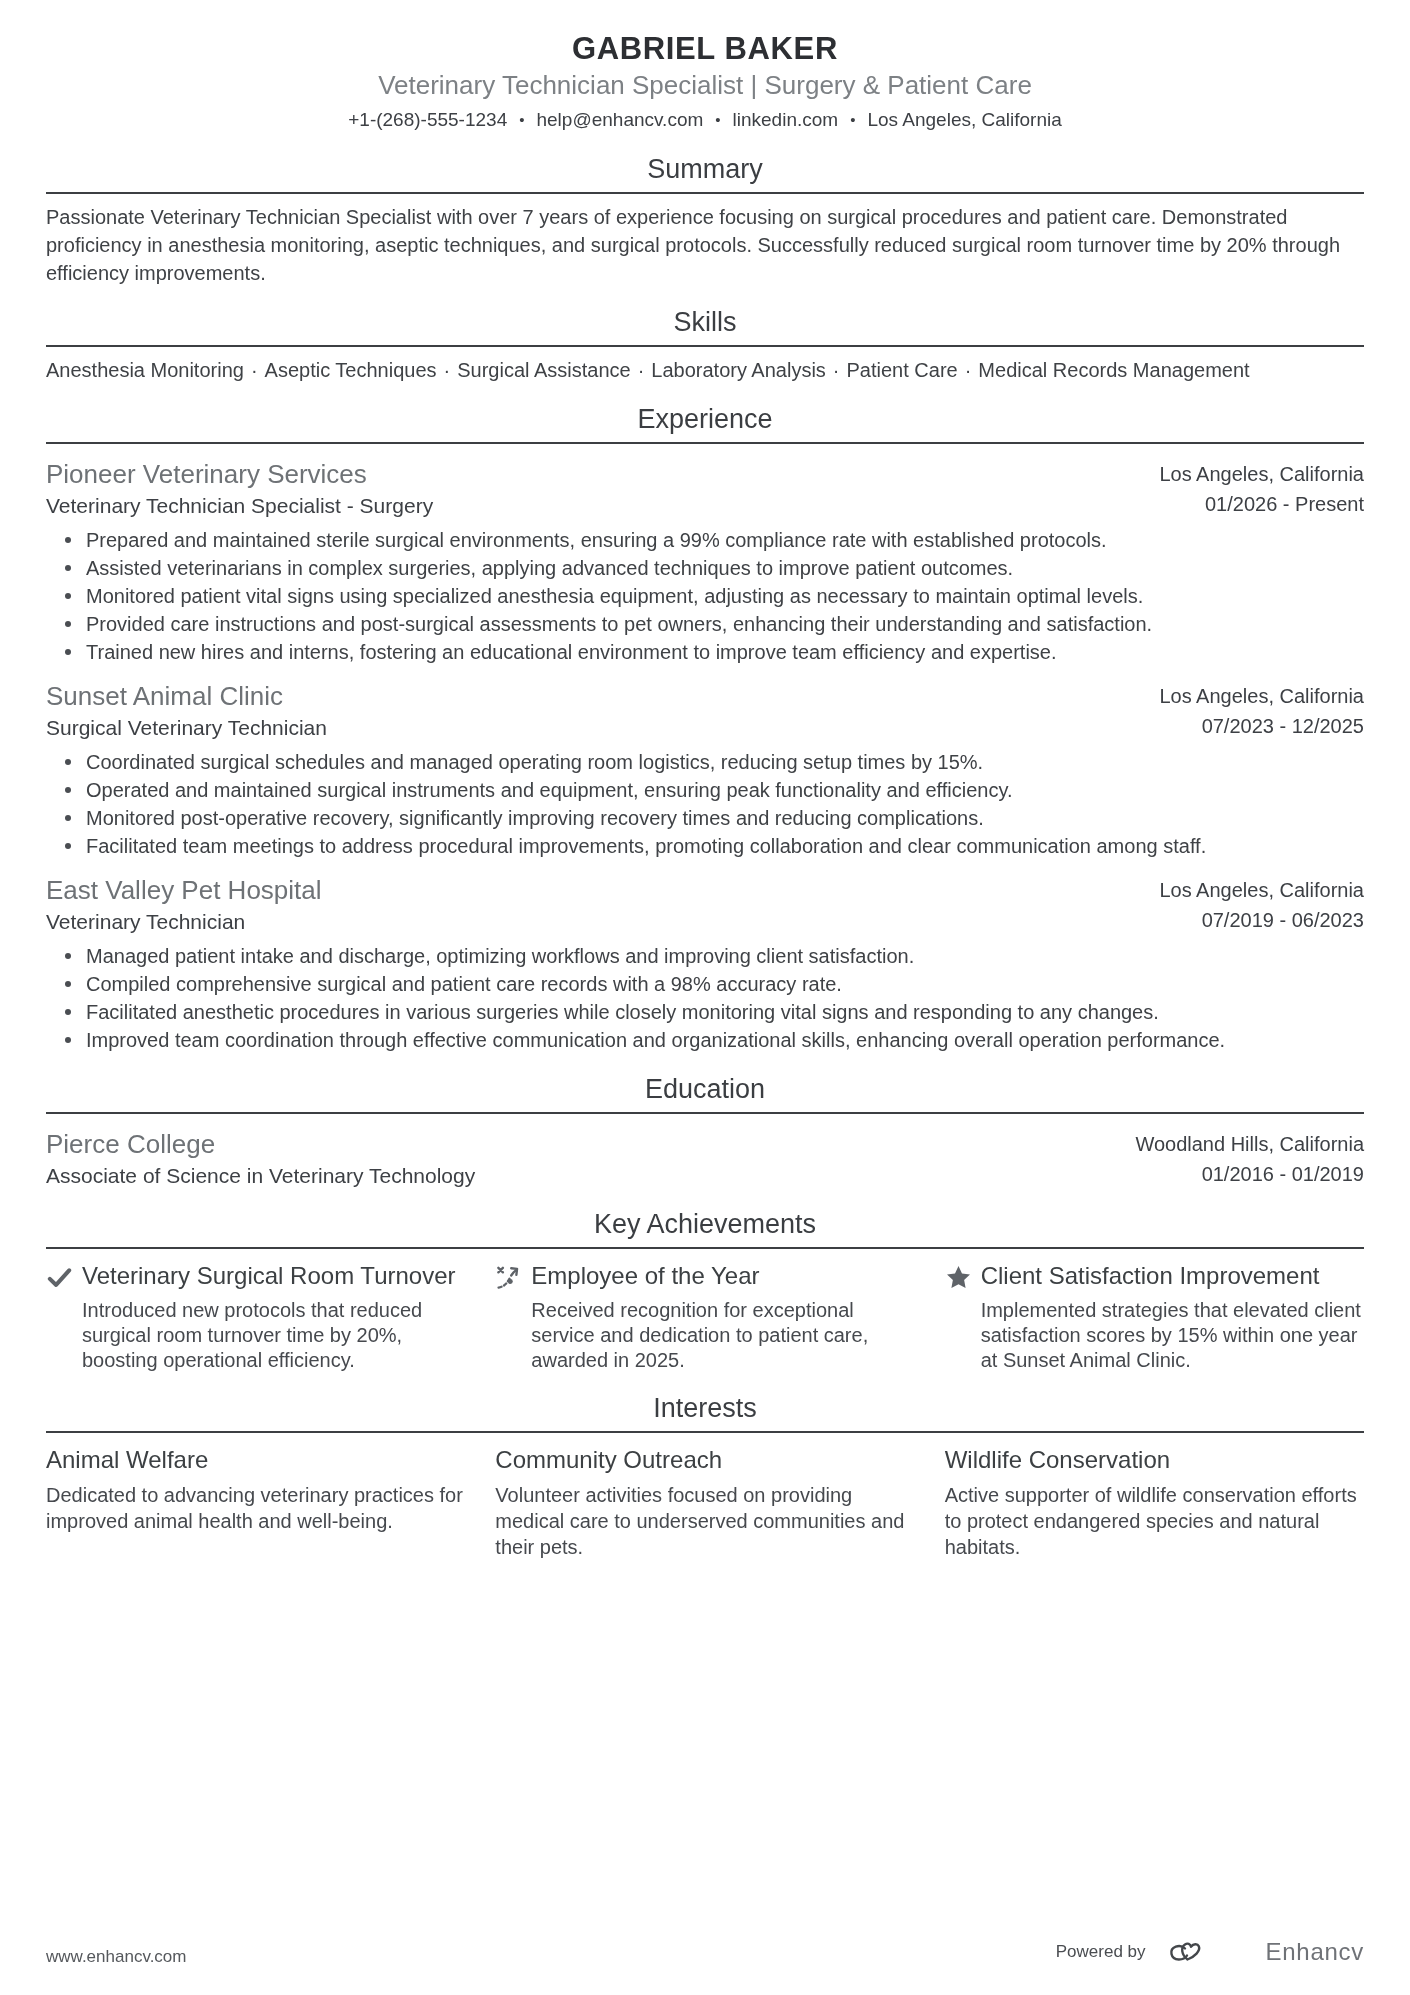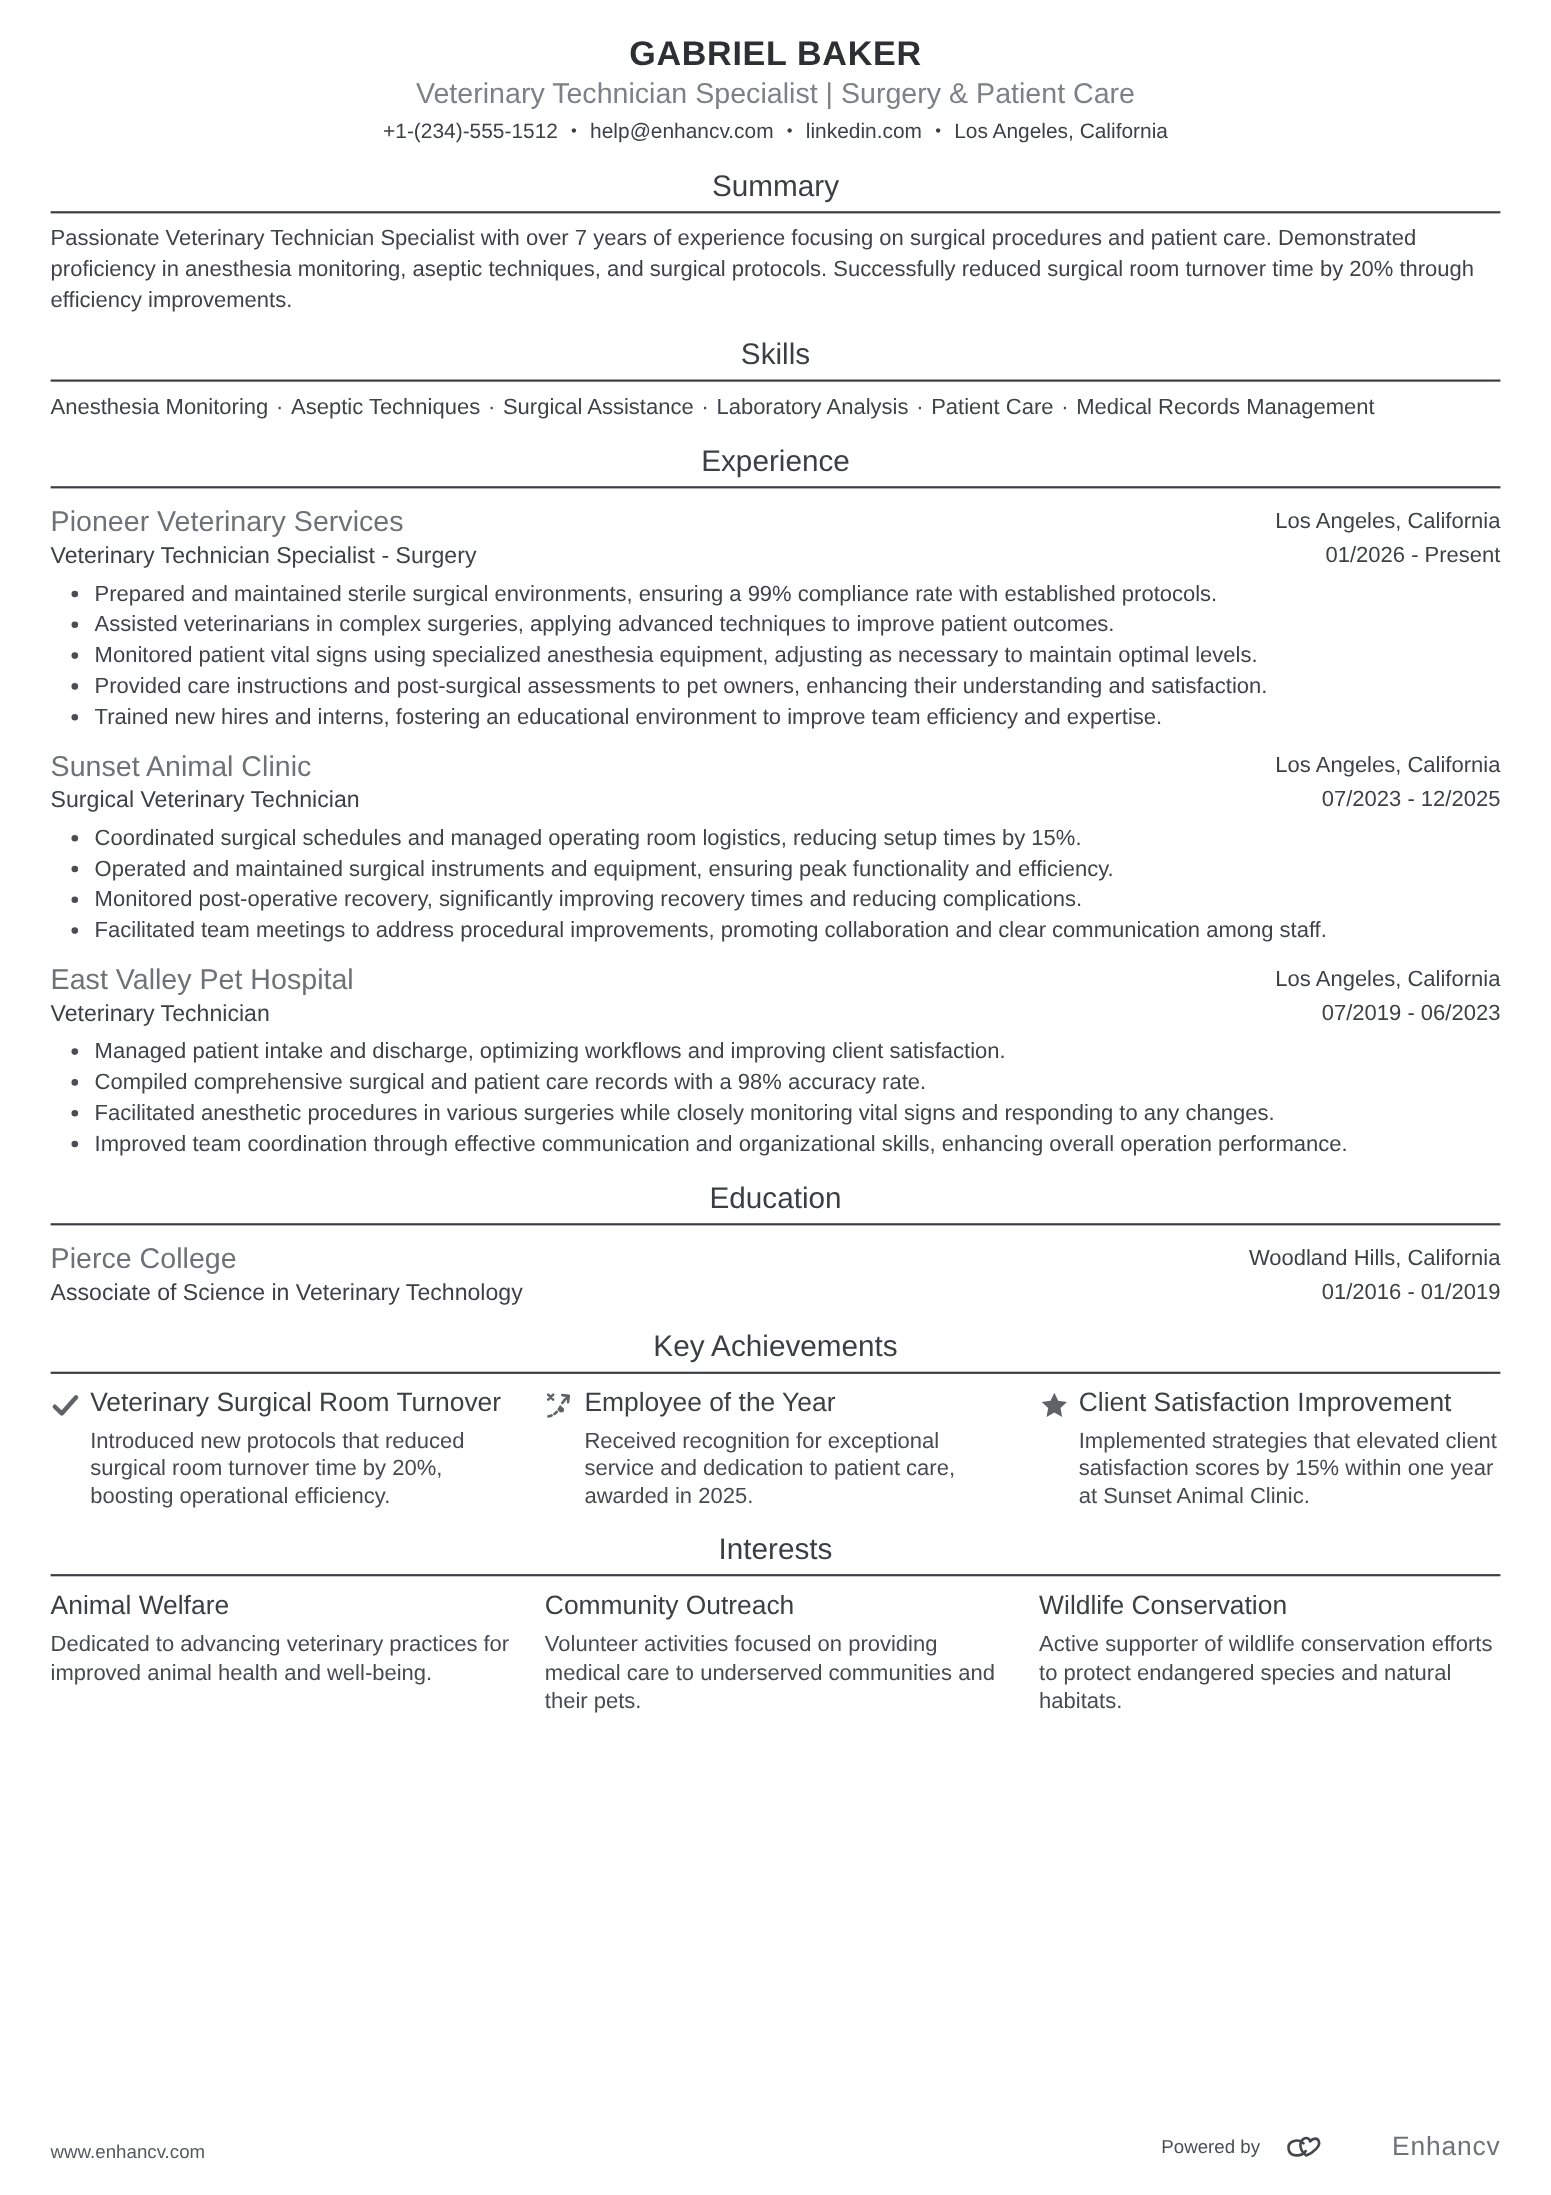--- a/index.html
+++ b/index.html
@@ -31,21 +31,21 @@
     line-height:32px;margin:19px 0 0 0;
   }
   .rule{border-bottom:2.5px solid #3c3f43;margin-top:7px;}
   .body-text{font-size:20px;line-height:28px;color:#3f4246;margin-top:9px;}
   
   .skills-line{font-size:20px;line-height:28px;color:#3f4246;margin-top:9px;}
   .skills-line .skill{white-space:nowrap;}
   .skills-line .dotsep{padding:0 7px;}
   
   .job{margin-top:14px;}
-  .row{display:flex;justify-content:space-between;align-items:center;}
+  .row{display:flex;justify-content:space-between;align-items:flex-start;}
   .company{font-size:26px;font-weight:400;color:#6e7276;line-height:33px;margin:0;}
   .loc{font-size:20px;color:#3d4045;line-height:33px;}
   .role{font-size:21px;font-weight:400;color:#3d4045;line-height:27px;margin:1px 0 0 0;}
   .dates{font-size:20px;color:#3d4045;line-height:27px;}
   ul.bullets{list-style:none;margin:7px 0 0 0;padding:0;}
   ul.bullets li{
     position:relative;padding-left:40px;font-size:20px;line-height:28px;color:#3f4246;
   }
   ul.bullets li::before{
     content:"";position:absolute;left:19px;top:11px;width:6px;height:6px;
@@ -72,21 +72,21 @@
 </style>
 </head>
 <body>
 
 <div class="page">
 
   <header class="hdr">
     <h1 class="name">GABRIEL BAKER</h1>
     <div class="subtitle">Veterinary Technician Specialist | Surgery &amp; Patient Care</div>
     <div class="contact">
-      <span>+1-(234)-555-1512</span><span class="sep">•</span><span>help@enhancv.com</span><span class="sep">•</span><span>linkedin.com</span><span class="sep">•</span><span>Los Angeles, California</span>
+      <span>+1-(268)-555-1234</span><span class="sep">•</span><span>help@enhancv.com</span><span class="sep">•</span><span>linkedin.com</span><span class="sep">•</span><span>Los Angeles, California</span>
     </div>
   </header>
 
   <section>
     <h2 class="sec-title">Summary</h2>
     <div class="rule"></div>
     <p class="body-text" style="margin-bottom:0">Passionate Veterinary Technician Specialist with over 7 years of experience focusing on surgical procedures and patient care. Demonstrated proficiency in anesthesia monitoring, aseptic techniques, and surgical protocols. Successfully reduced surgical room turnover time by 20% through efficiency improvements.</p>
   </section>
 
   <section>

